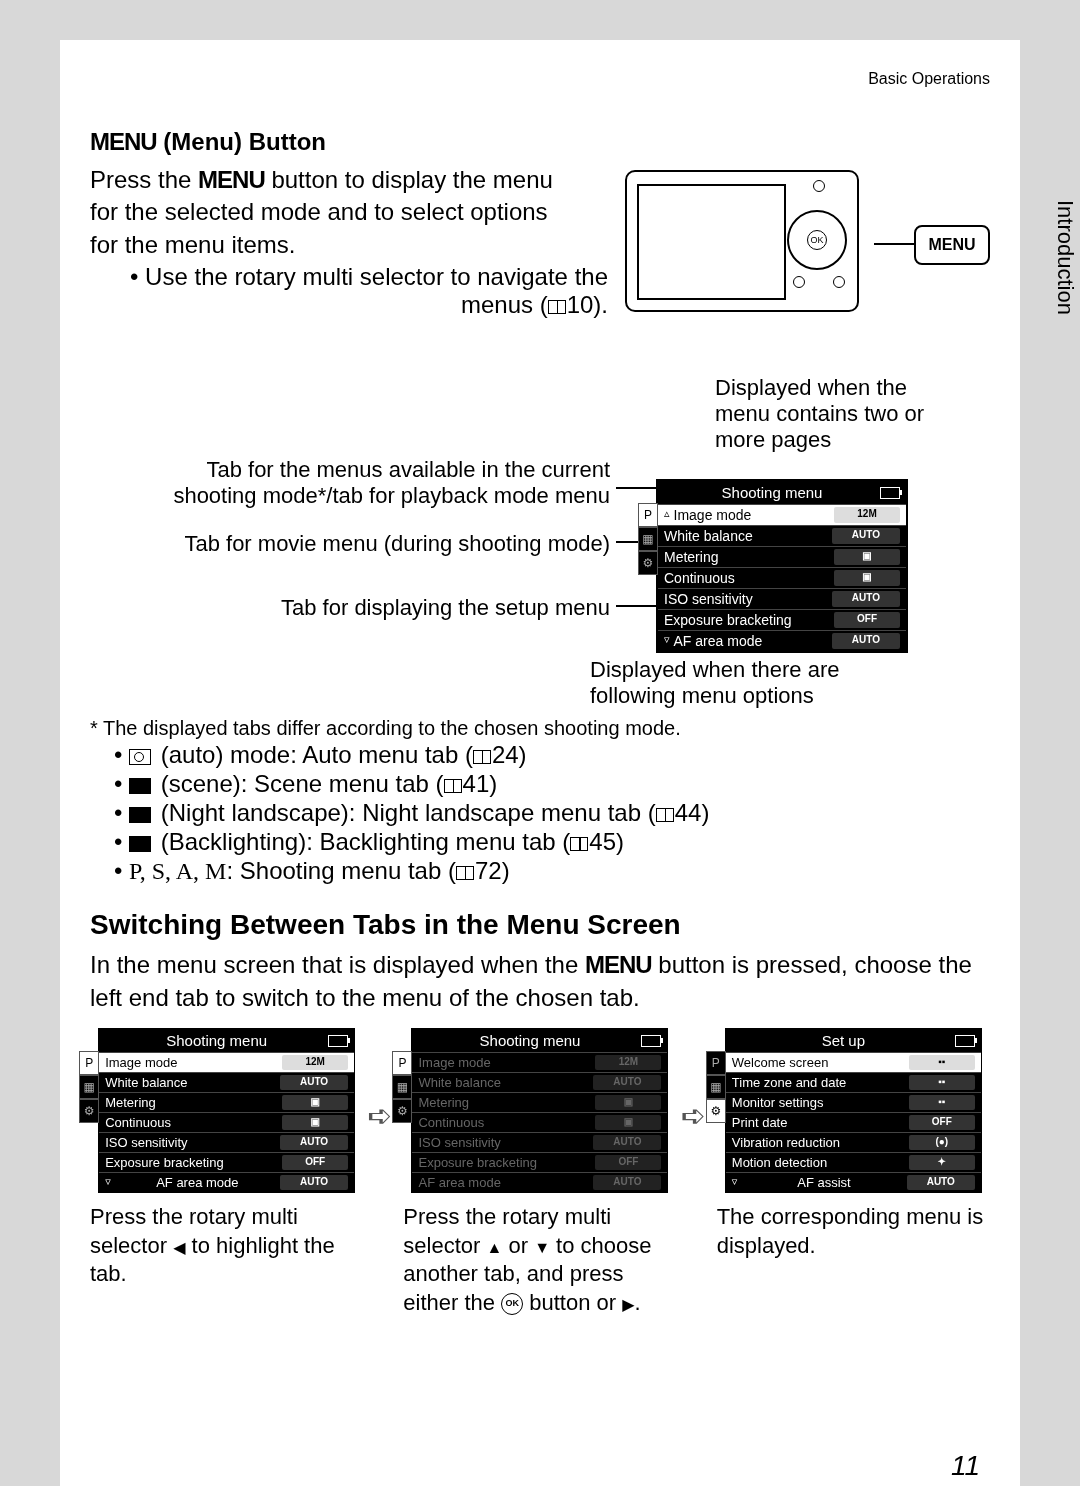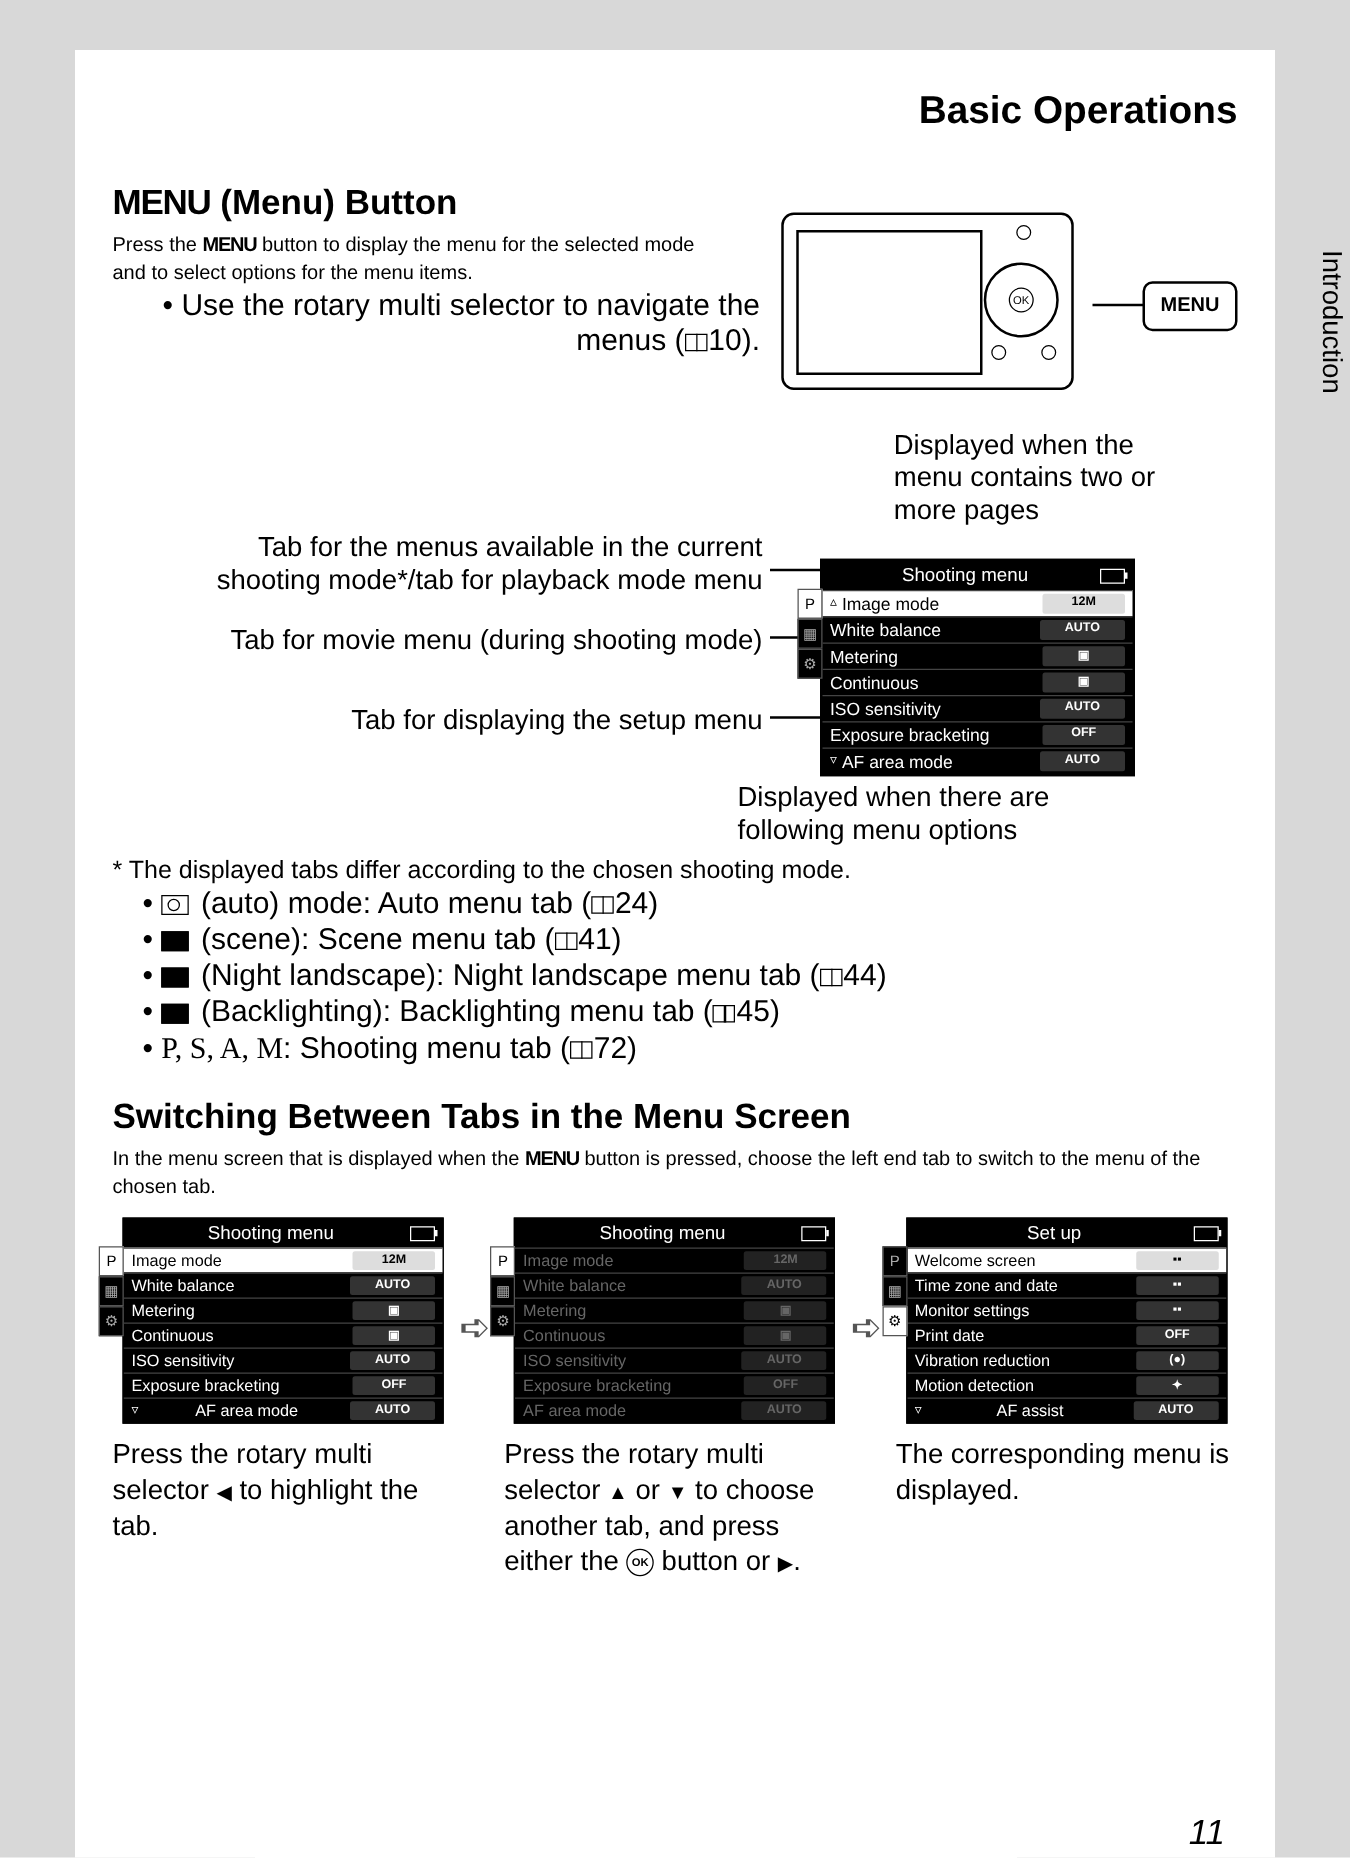--- a/index.html
+++ b/index.html
@@ -13,35 +13,34 @@
   }
   .page {
     background: #fff;
     margin: 40px 60px 40px 60px;
     padding: 30px 30px 50px 30px;
     min-height: 1380px;
     position: relative;
   }
   .breadcrumb {
     text-align: right;
-    font-size: 31px;
+    font-size: 16px;
     margin-bottom: 40px;
-    font-weight: bold;
   }
   .section-title {
     font-weight: bold;
-    font-size: 28px;
+    font-size: 24px;
   }
   .menu-glyph {
     font-family: Arial, sans-serif;
     font-weight: 900;
     letter-spacing: -1px;
   }
   .body-text {
-    font-size: 16px;
+    font-size: 24px;
     line-height: 1.35;
     margin-top: 8px;
   }
   .bullet {
     font-size: 24px;
     margin-left: 20px;
     text-indent: -18px;
     padding-left: 18px;
     margin-top: 2px;
     text-align: right;

